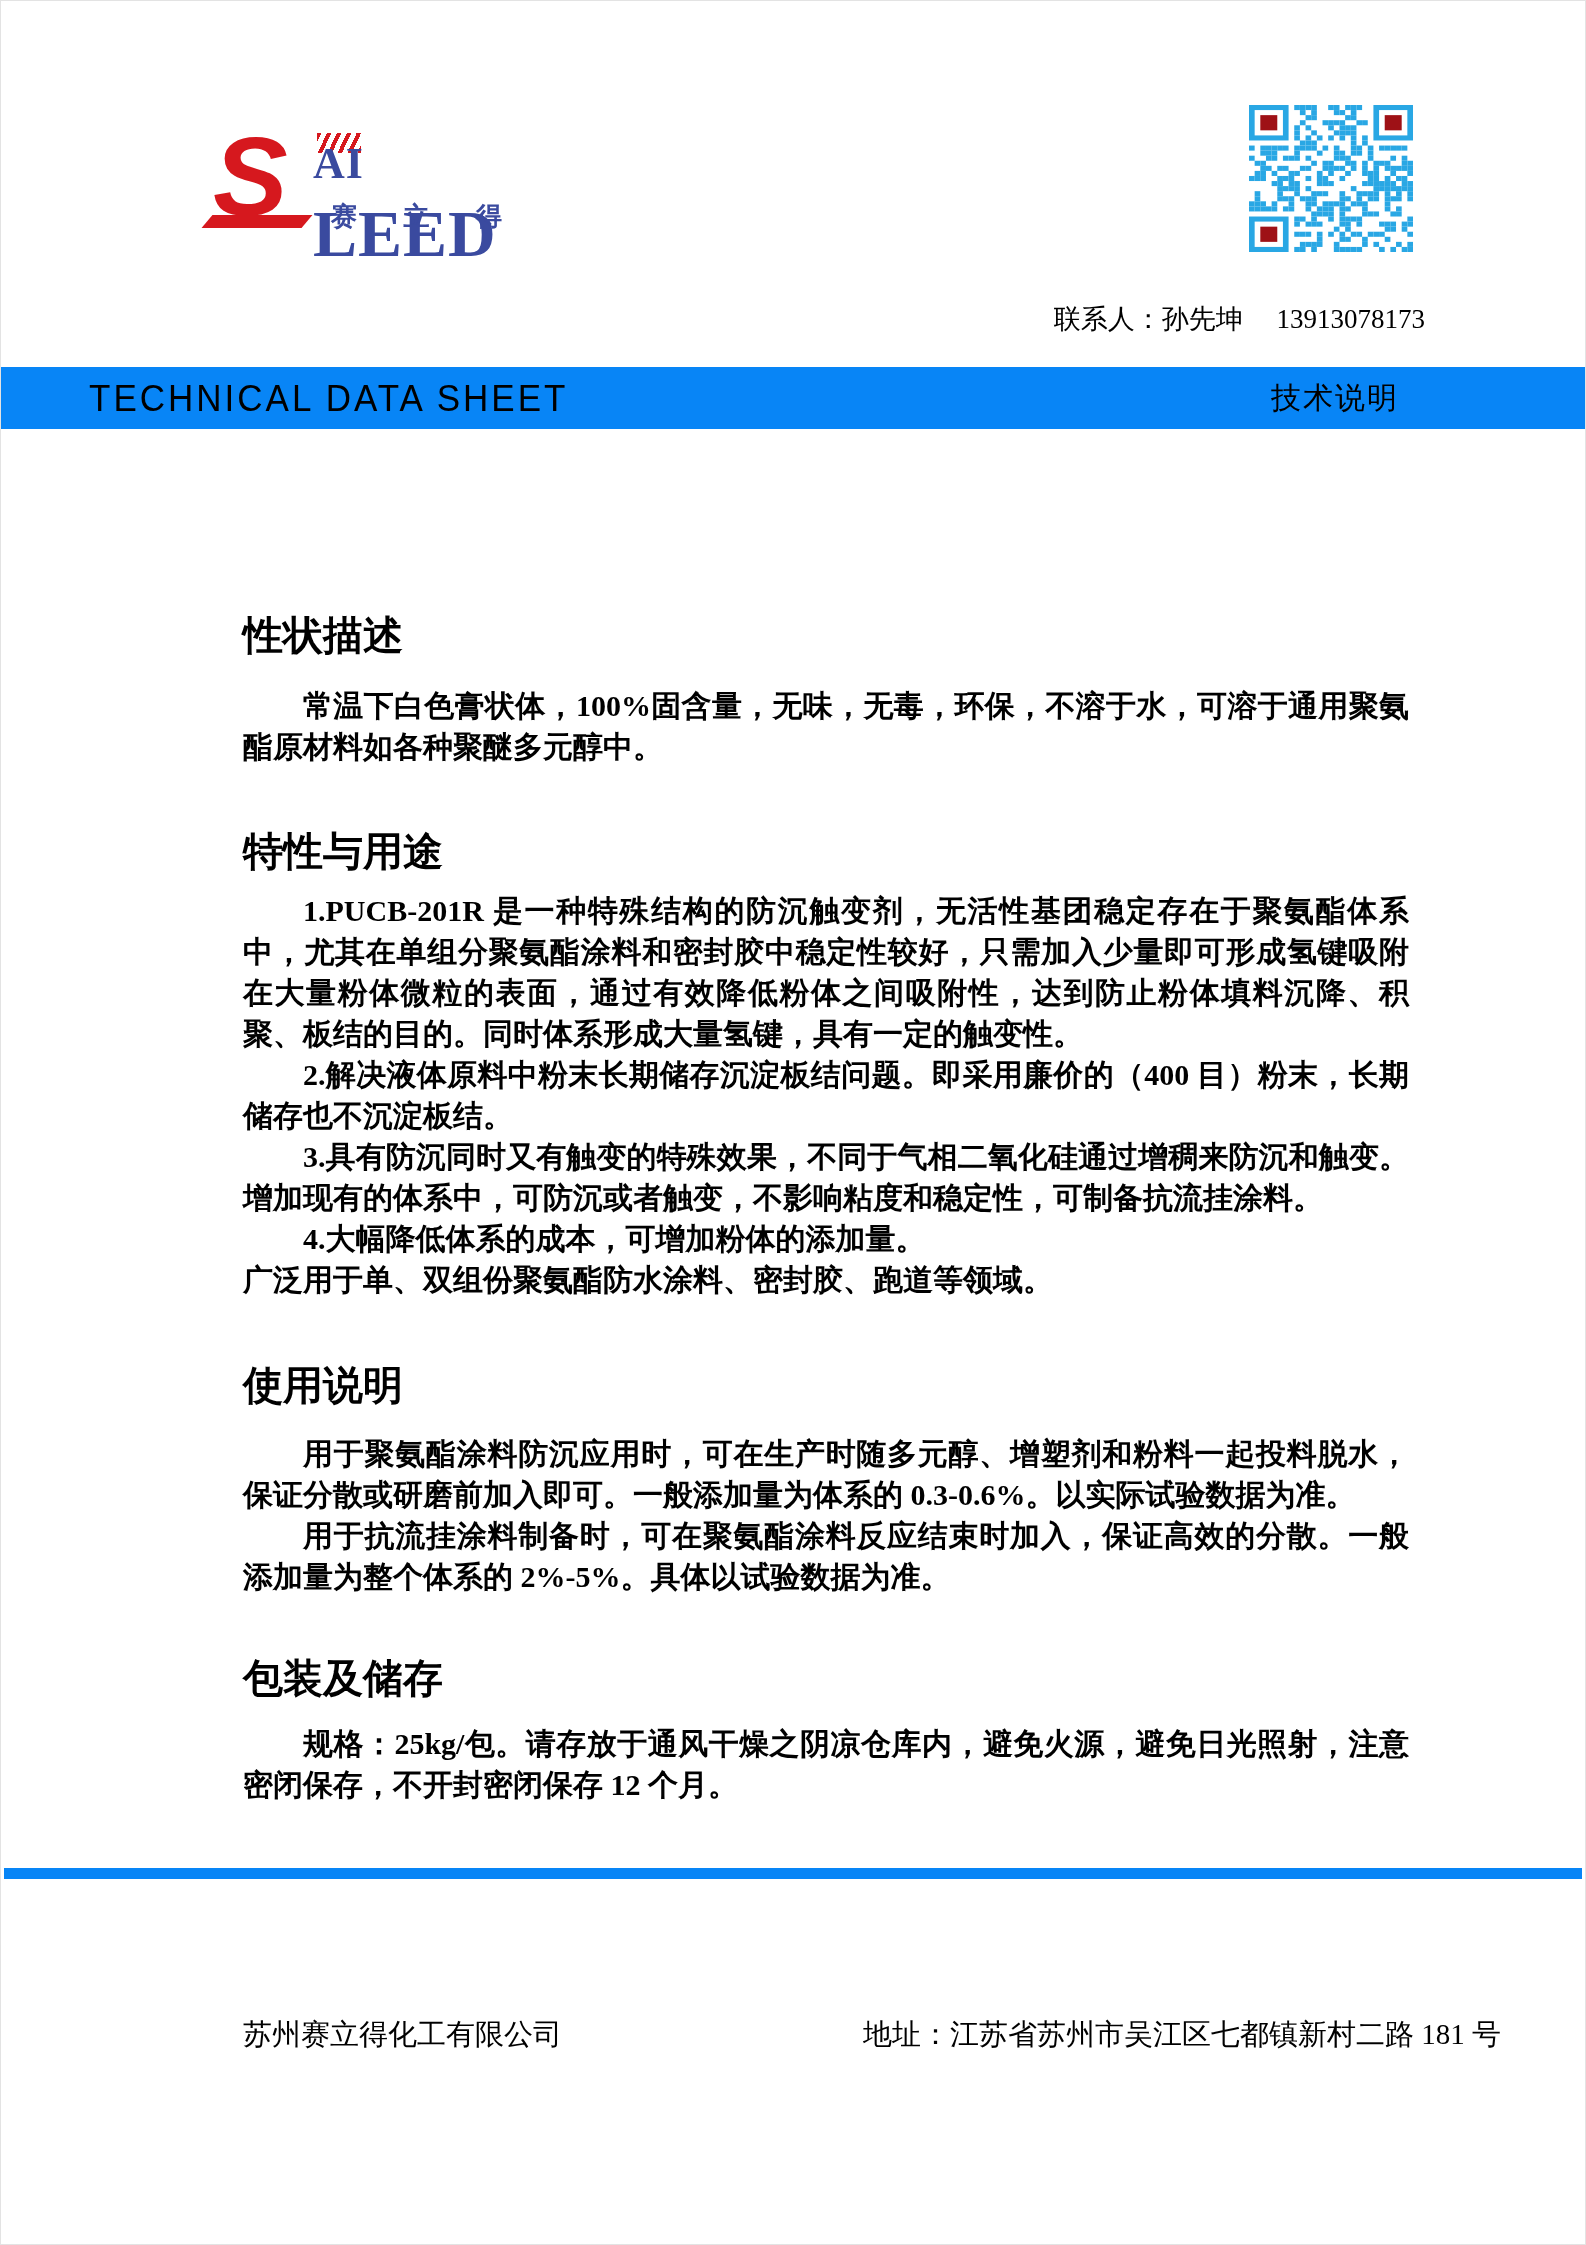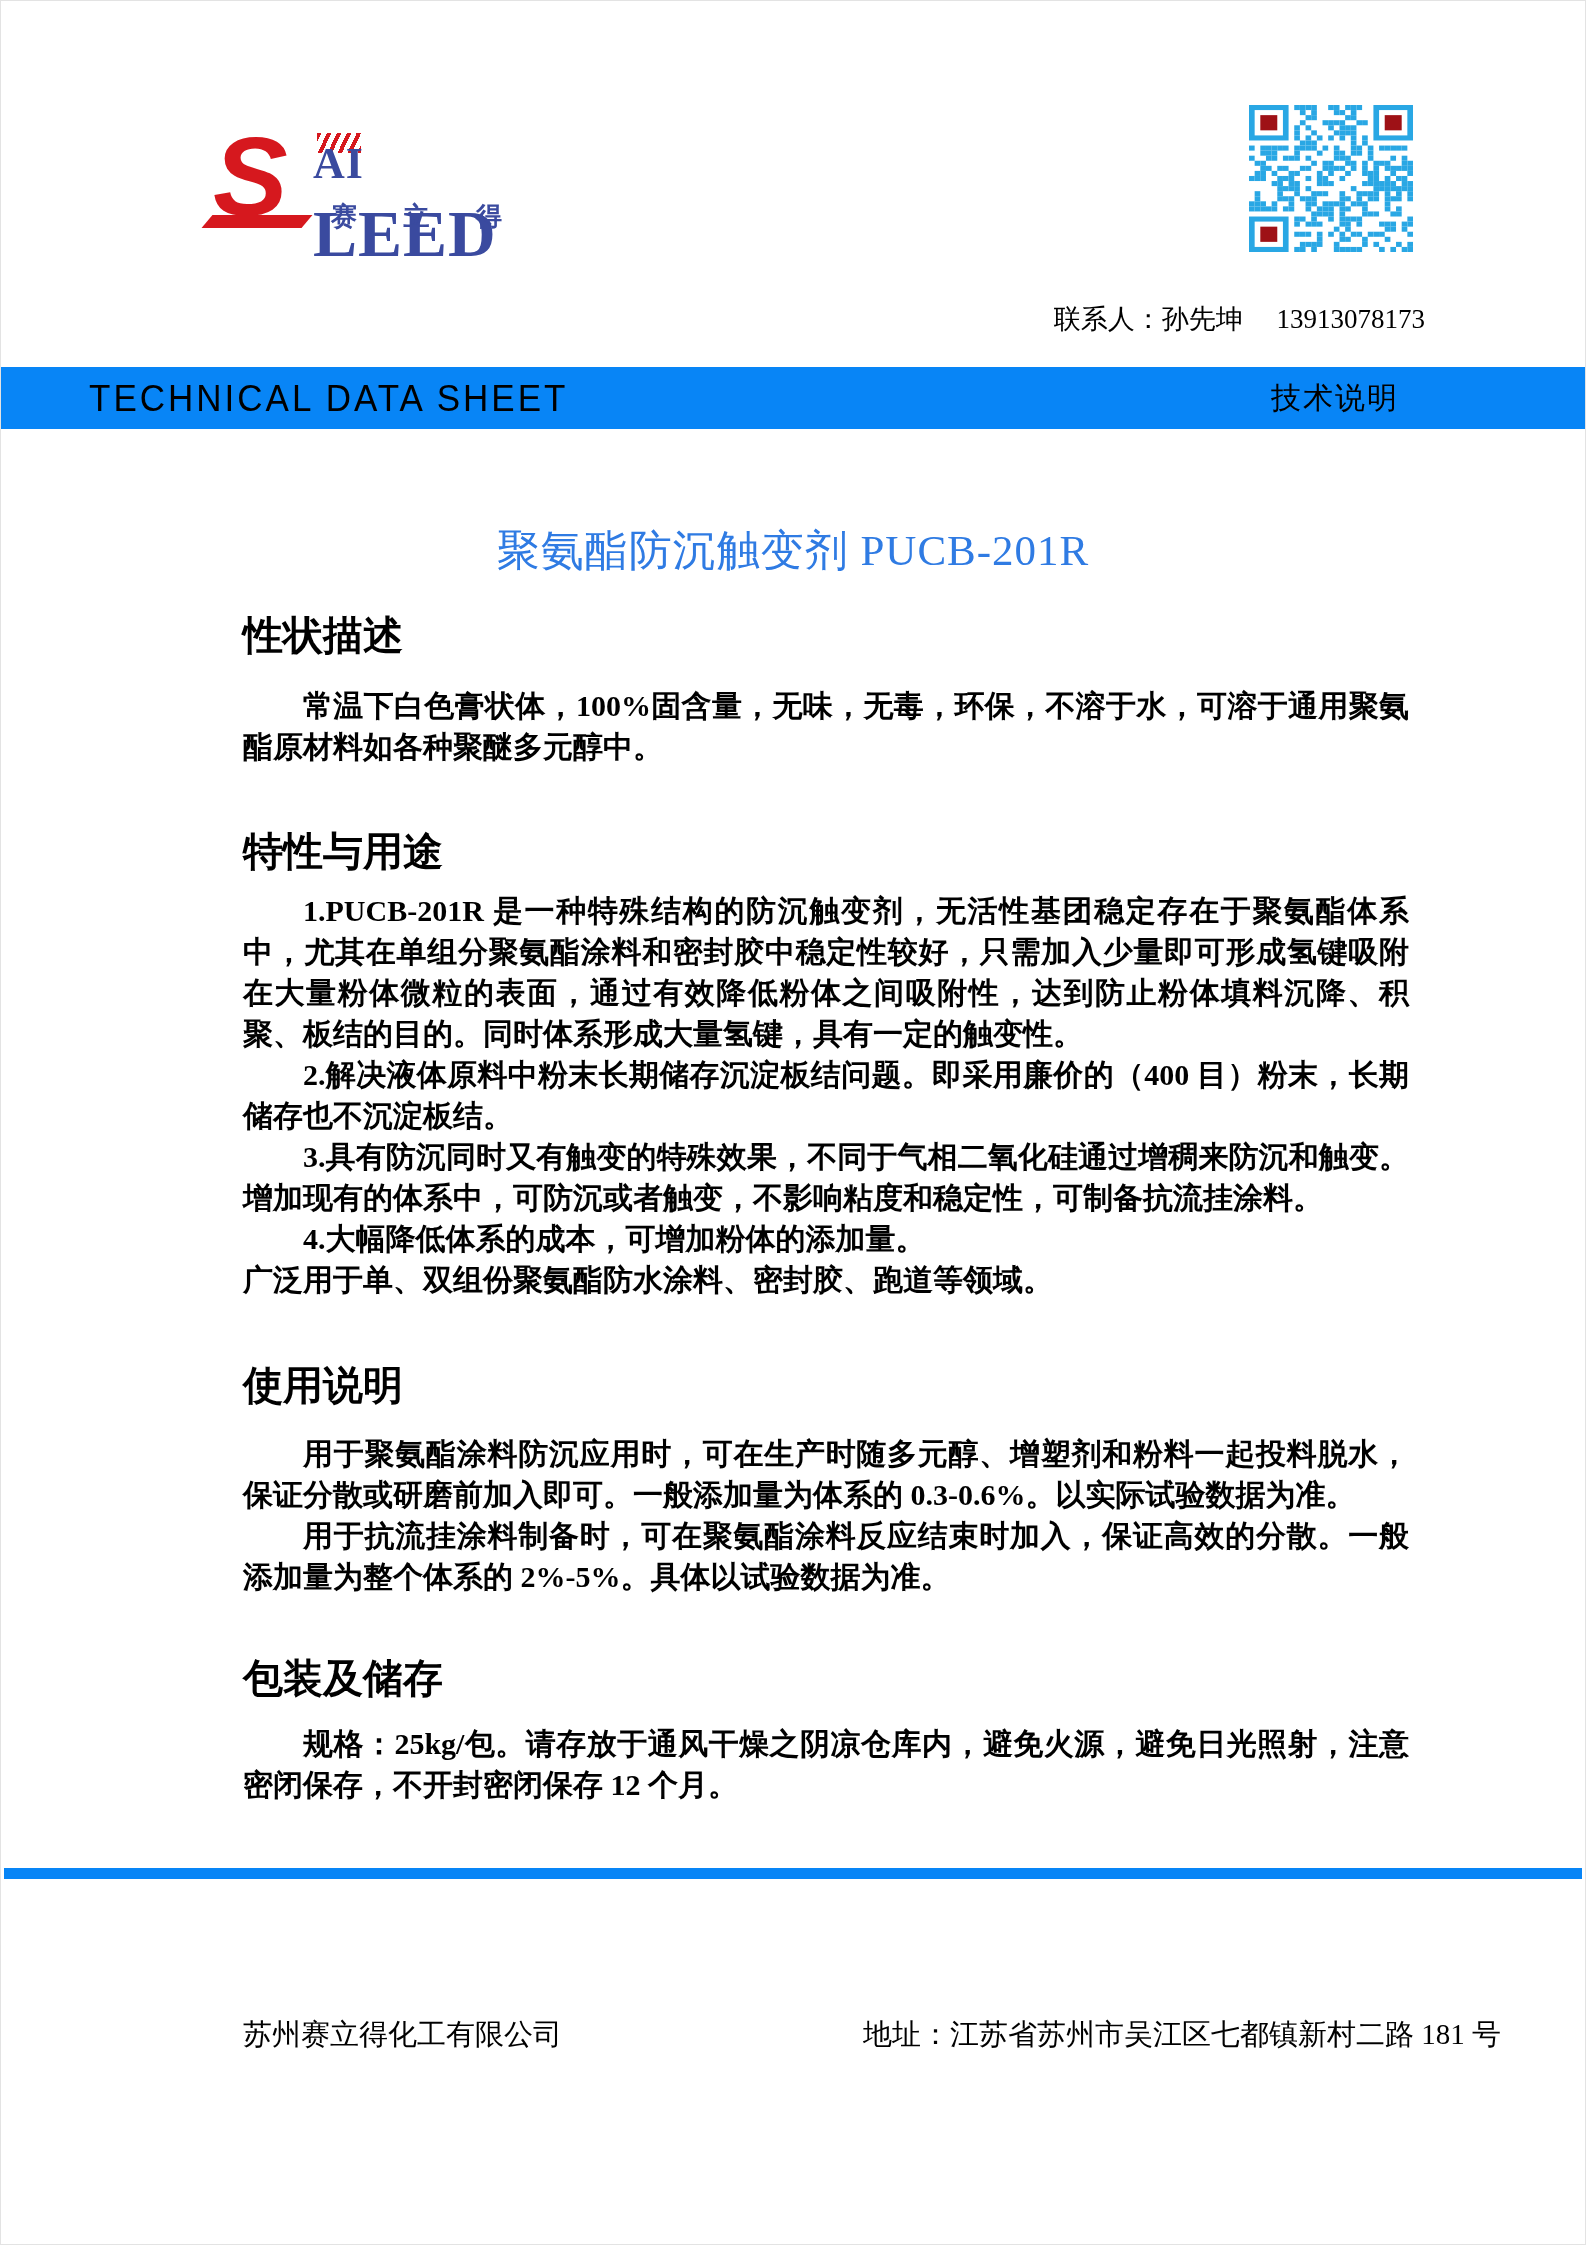--- a/index.html
+++ b/index.html
@@ -396,21 +396,20 @@
       </svg>
     </div>
 
   <div class="contact">联系人：孙先坤　 13913078173</div>
 
   <div class="banner" style="background: rgb(8, 133, 246);">
     <span class="banner-en">TECHNICAL DATA SHEET</span>
     <span class="banner-cn">技术说明</span>
   </div>
 
-  <div class="doc-title" style="color: rgb(47, 123, 227);">聚氨酯防沉触变剂 PUCB-201R</div>
 
   <div class="sec-head h1">性状描述</div>
   <div class="sec-body b1">
     <p>常温下白色膏状体，100%固含量，无味，无毒，环保，不溶于水，可溶于通用聚氨酯原材料如各种聚醚多元醇中。</p>
   </div>
 
   <div class="sec-head h2">特性与用途</div>
   <div class="sec-body b2">
     <p>1.PUCB-201R 是一种特殊结构的防沉触变剂，无活性基团稳定存在于聚氨酯体系中，尤其在单组分聚氨酯涂料和密封胶中稳定性较好，只需加入少量即可形成氢键吸附在大量粉体微粒的表面，通过有效降低粉体之间吸附性，达到防止粉体填料沉降、积聚、板结的目的。同时体系形成大量氢键，具有一定的触变性。</p>
     <p>2.解决液体原料中粉末长期储存沉淀板结问题。即采用廉价的（400 目）粉末，长期储存也不沉淀板结。</p>

